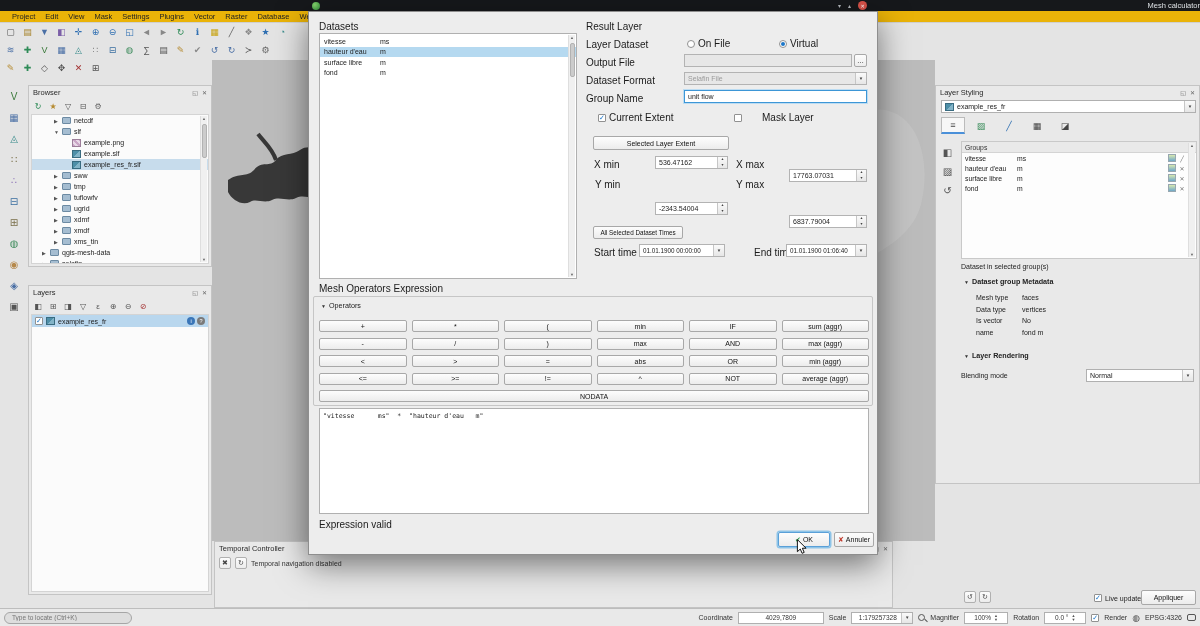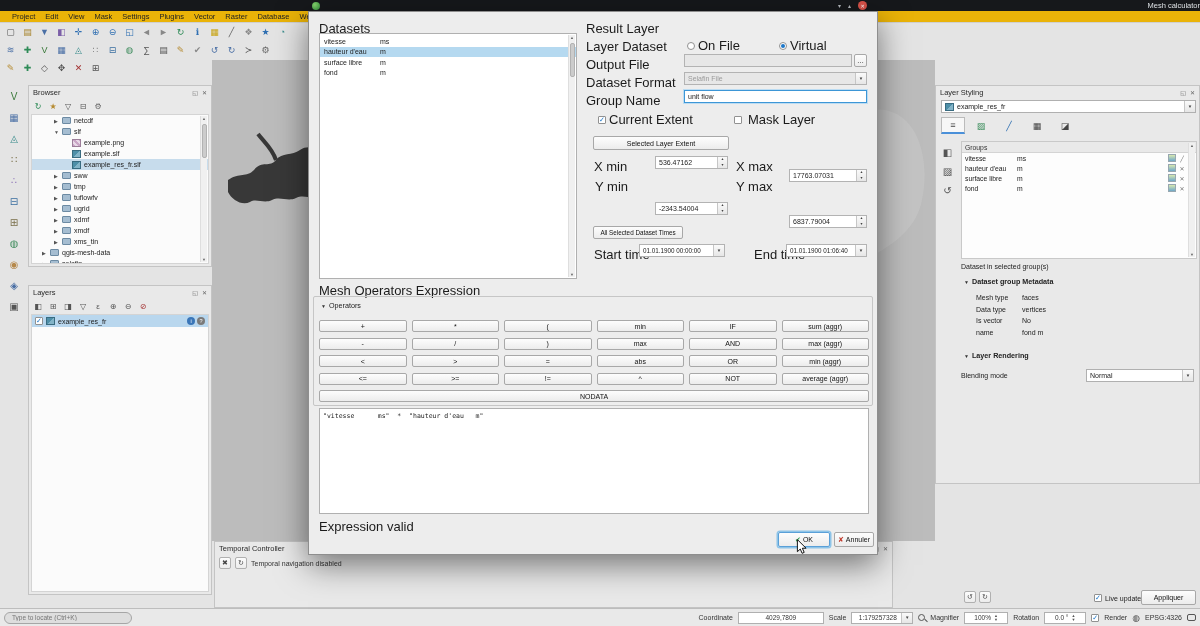--- a/index.html
+++ b/index.html
@@ -79,21 +79,21 @@
   .sarr i{font-style:normal;font-size:4px;line-height:4px;color:#555}
   .magicon{width:7px;height:7px;border:1.2px solid #555;border-radius:50%;position:relative;flex:none}
   .magicon::after{content:"";position:absolute;width:4px;height:1.2px;background:#555;right:-3.5px;bottom:-1px;transform:rotate(45deg)}
   .bubble{width:9px;height:7px;border:1px solid #555;border-radius:2px;position:relative;flex:none}
   .cb{width:8px;height:8px;background:#fff;border:1px solid #919191;display:inline-flex;align-items:center;justify-content:center;border-radius:1px;flex:none}
   .cb.checked::after{content:"✓";font-size:7px;color:#1c76c8;line-height:1;margin-top:-1px}
   .radio{width:8px;height:8px;border-radius:50%;border:1px solid #919191;background:#fff;display:inline-flex;align-items:center;justify-content:center;flex:none}
   .radio.checked::after{content:"";width:4px;height:4px;border-radius:50%;background:#1c76c8}
   
   #dialog{position:absolute;left:308px;top:11px;width:570px;height:544px;background:#ededed;border:1px solid #8e8e8e;box-shadow:0 10px 30px rgba(0,0,0,.5);z-index:50}
-  #dialog .lbl{position:absolute;font-size:13px;color:#1b1b1b;white-space:nowrap}
+  #dialog .lbl{position:absolute;font-size:10px;color:#1b1b1b;white-space:nowrap}
   .field{position:absolute;height:13px;background:#fff;border:1px solid #b3b3b3;font-size:7px;display:flex;align-items:center;padding:0 3px}
   .field.disabled{background:#e7e7e7;color:#9a9a9a}
   .field.focus{border:1px solid #3d96d6;box-shadow:0 0 0 1px #bcdcf2}
   .spinf{padding-right:11px;justify-content:flex-start;position:relative}
   .spbtns{position:absolute;right:0;top:0;bottom:0;width:10px;border-left:1px solid #c6c6c6;display:flex;flex-direction:column;background:linear-gradient(#fafafa,#e6e6e6)}
   .spbtns i{flex:1;font-style:normal;font-size:3.5px;line-height:5px;color:#444;text-align:center}
   .pbtn{position:absolute;background:linear-gradient(#fdfdfd,#ececec);border:1px solid #a8a8a8;border-radius:2px;font-size:7px;display:flex;align-items:center;justify-content:center;color:#111;gap:2px}
   .pbtn.focus{border:1px solid #5aa0d8;box-shadow:0 0 0 1.5px #8ec4e8}
   #opgrid{position:absolute;left:10px;top:308px;width:550px;display:grid;grid-template-columns:repeat(6,1fr);column-gap:5px;row-gap:5.5px}
   #opgrid .opbtn{position:static;height:12px}
@@ -543,21 +543,21 @@
 
     <div class="lbl" style="left:277px;top:81px">Group Name</div>
     <div class="field focus" style="left:375px;top:78px;width:183px">
         <span>unit flow</span>
       </div>
 
     <div style="position:absolute;left:289px;top:100px;display:flex;align-items:center;gap:3px">
       <span class="cb checked"></span>
       <span class="lbl" style="position:static">Current Extent</span>
     </div>
-    <div style="position:absolute;left:425px;top:100px;display:flex;align-items:center;gap:6px">
+    <div style="position:absolute;left:425px;top:100px;display:flex;align-items:center;gap:20px">
       <span class="cb"></span>
       <span class="lbl" style="position:static">Mask Layer</span>
     </div>
 
     <div class="pbtn" style="left:284px;top:124px;width:136px;height:14px">
         <span>Selected Layer Extent</span>
       </div>
 
     <div class="lbl" style="left:285px;top:147px">X min</div>
     <div class="field spinf" style="left:346px;top:144px;width:73px">

